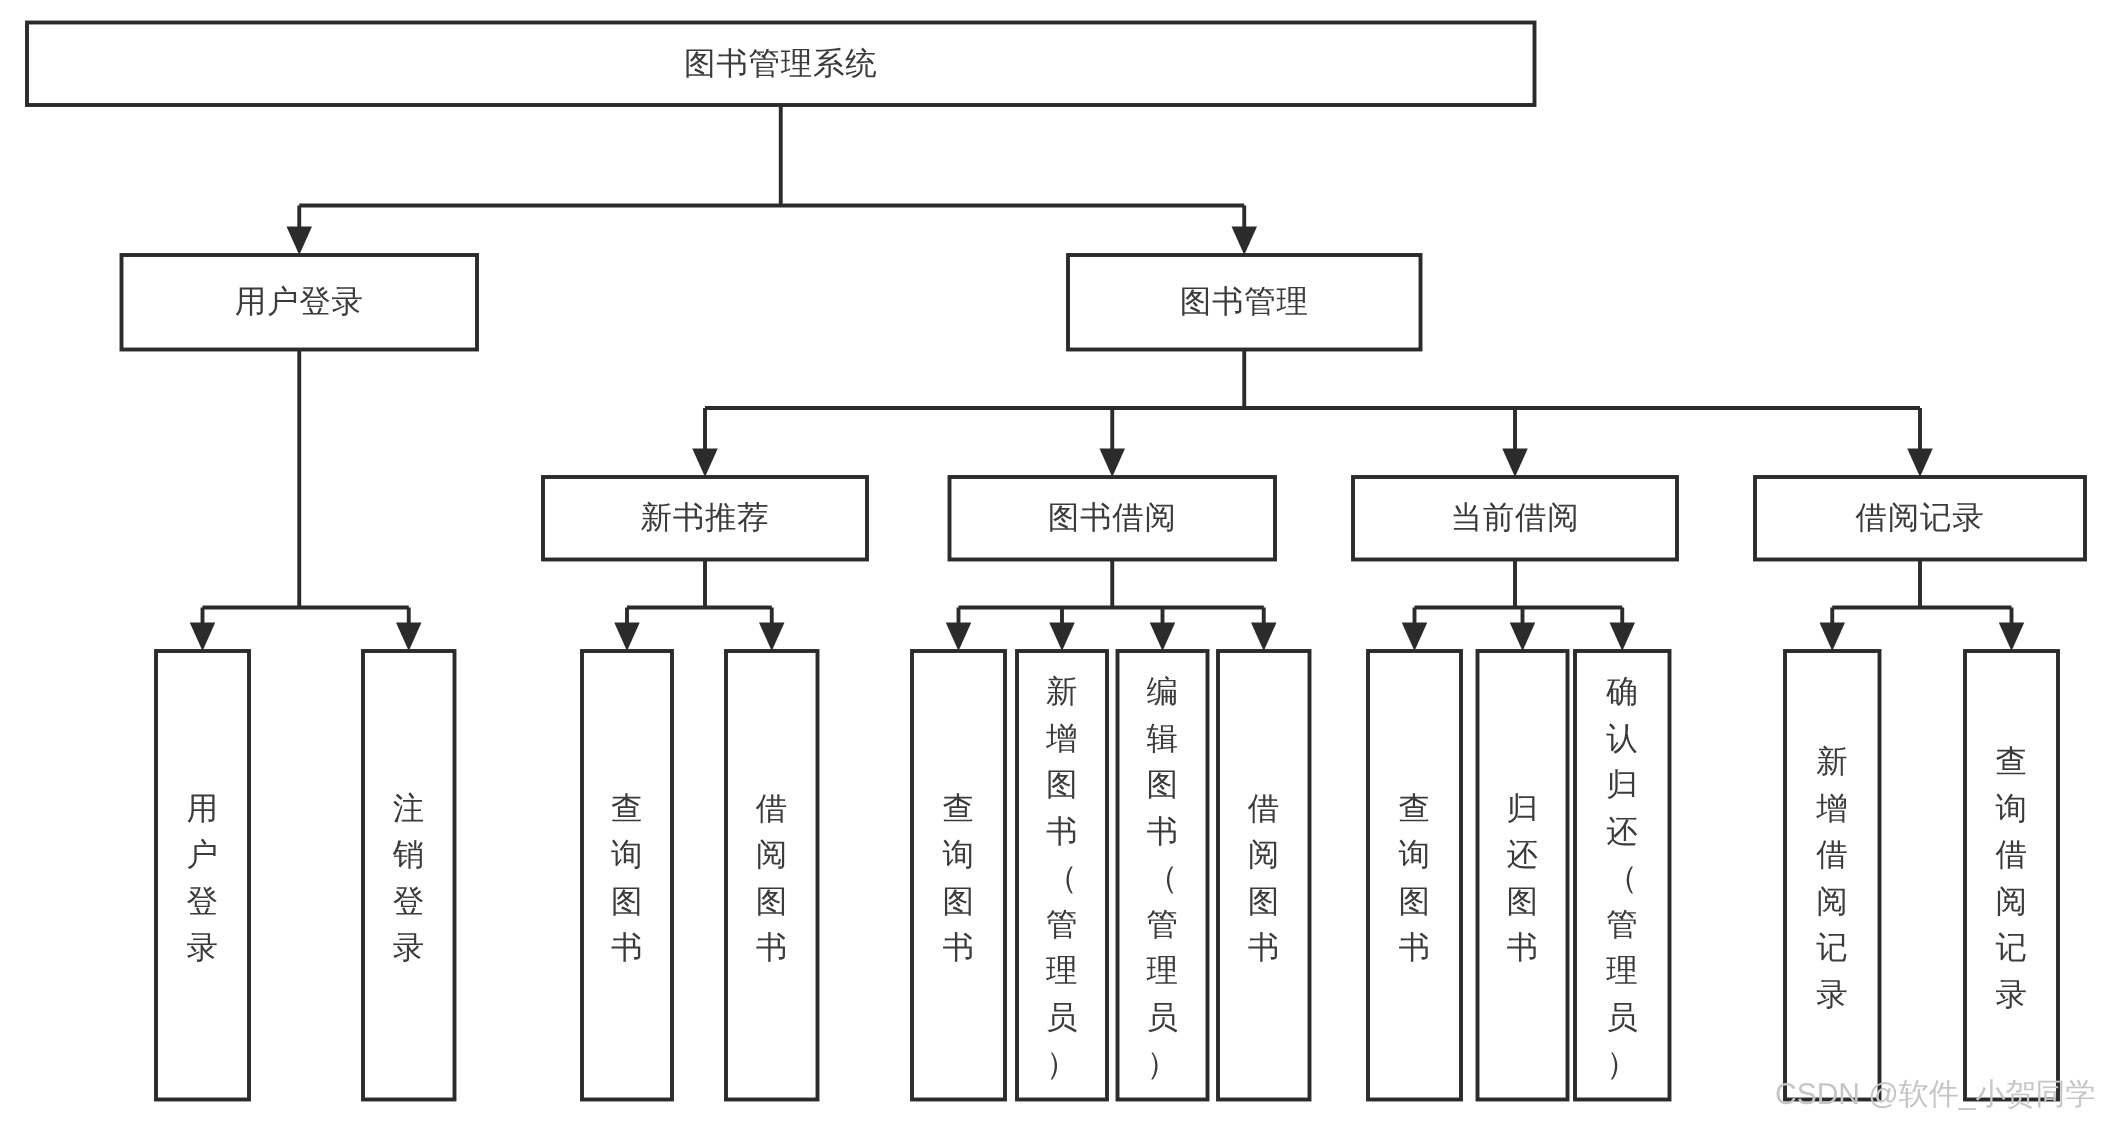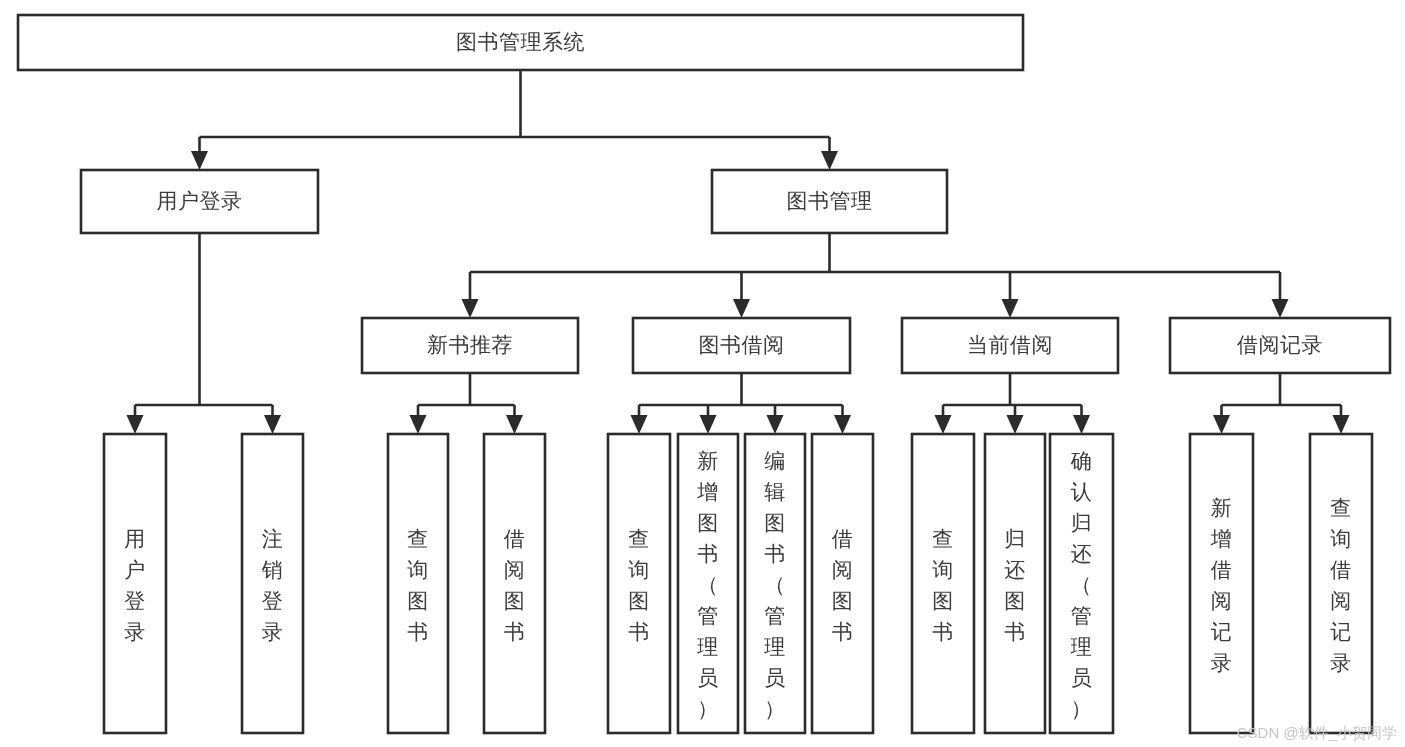--- a/index.html
+++ b/index.html
@@ -57,21 +57,21 @@
   }
   .arrow-head {
     fill: #2b2b2b;
     stroke: none;
   }
   .watermark {
     position: absolute;
     right: 8px;
     bottom: 4px;
     color: #c6c6c6;
-    font-size: 15px;
+    font-size: 20px;
     font-family: "Liberation Sans", "DejaVu Sans", sans-serif;
     white-space: nowrap;
     user-select: none;
     pointer-events: none;
   }
 </style>
 </head>
 <body>
 
 <div id="diagram-root">

